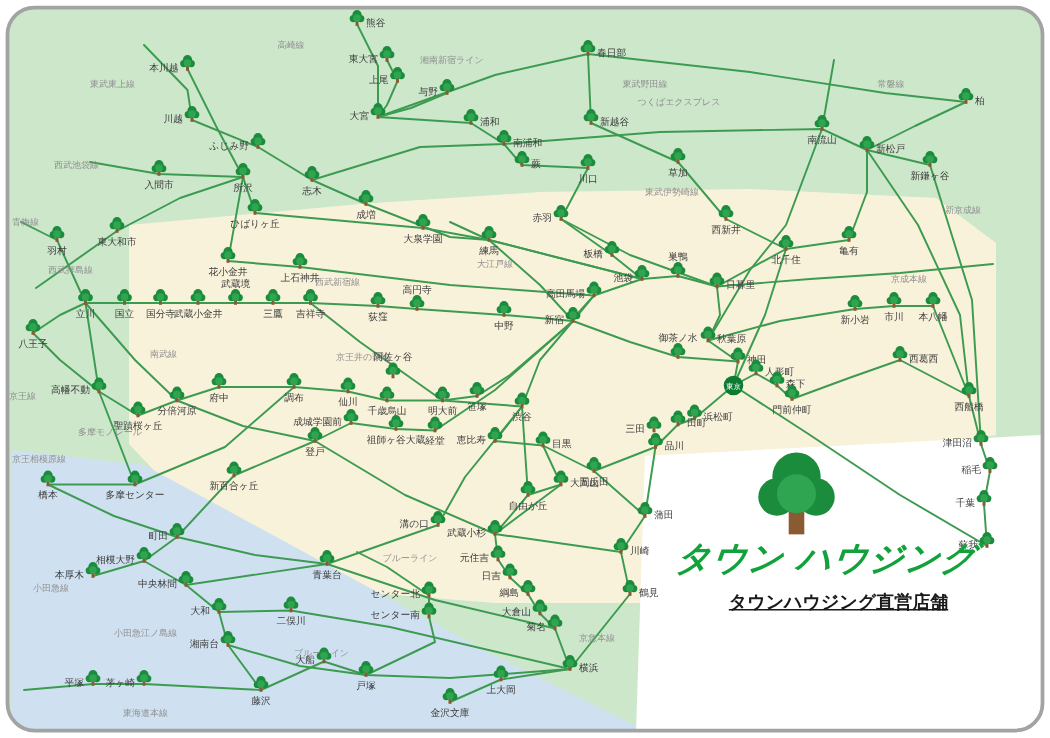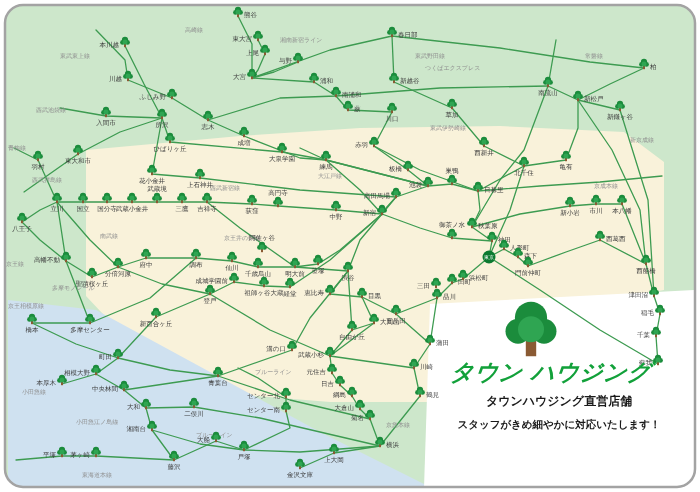--- a/index.html
+++ b/index.html
@@ -5,21 +5,21 @@
   html,body{margin:0;padding:0;background:#ffffff;}
   .page{position:relative;width:700px;height:492px;overflow:hidden;background:#ffffff;
         font-family:"DejaVu Sans",sans-serif;padding-left:40px;}
   .page svg{position:absolute;left:0;top:0;}
   svg text{font-family:"DejaVu Sans",sans-serif;}
   .logo{position:absolute;left:436px;top:357px;width:230px;text-align:center;
         font-style:italic;font-weight:bold;font-size:23px;color:#12a13a;
         transform:skewX(-6deg);letter-spacing:.5px;white-space:nowrap;}
   .tagline{position:absolute;left:428px;top:393px;width:262px;text-align:center;
         color:#1a1a1a;font-weight:bold;}
-  .tl-head{font-size:12px;margin-bottom:5px;}
+  .tl-head{font-size:12px;margin-bottom:5px;text-decoration:underline;}
   .tl-line{font-size:10.5px;line-height:18.5px;white-space:nowrap;}
 </style>
 </head>
 <body>
 
 <div class="page">
   <svg id="map" width="700" height="492" viewBox="0 0 700 492">
       <defs>
         <clipPath id="frameClip">
           <rect x="5" y="5" width="690" height="482" rx="18"></rect>
@@ -592,15 +592,14 @@
           <circle cx="489" cy="257" r="6.5" fill="#0c7a30"></circle>
           <text x="489" y="259" text-anchor="middle" font-size="5" fill="#ffffff">東京</text>
         </g>
         <use href="#tree" transform="translate(531,350) scale(5.2)"></use>
       </g>
       <rect x="5" y="5" width="690" height="482" rx="18" fill="none" stroke="#a3a3a3" stroke-width="2.5"></rect>
     </svg>
   <div class="logo">タウン ハウジング</div>
   <div class="tagline">
     <div class="tl-head">タウンハウジング直営店舗</div>
-    <div class="tl-line">スタッフがきめ細やかに対応いたします！</div>
   </div>
 </div>
 
 </body></html>

